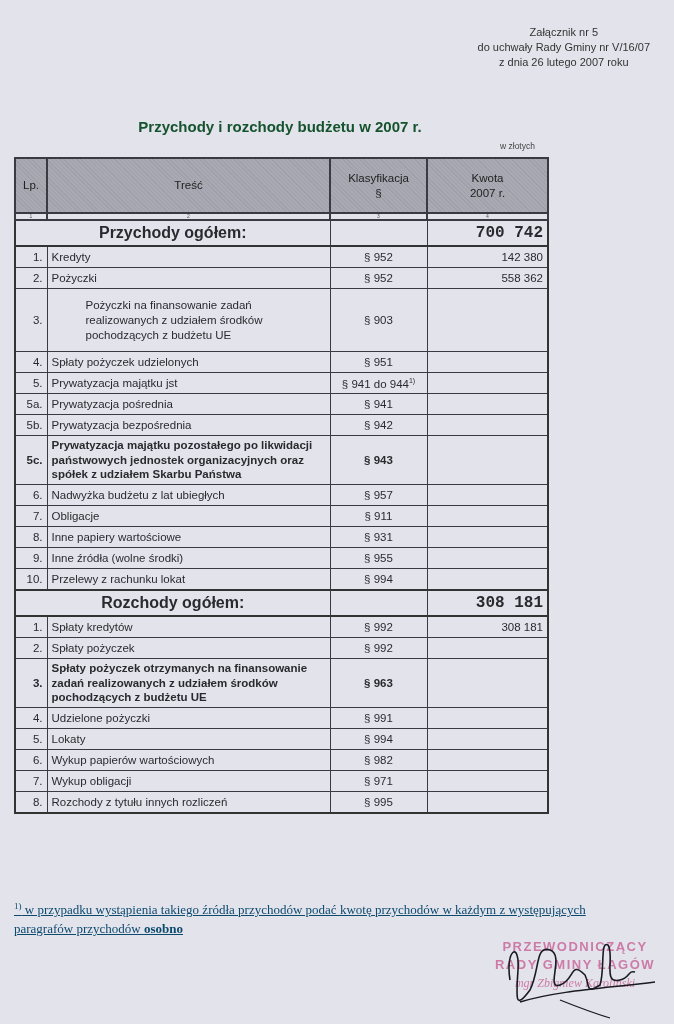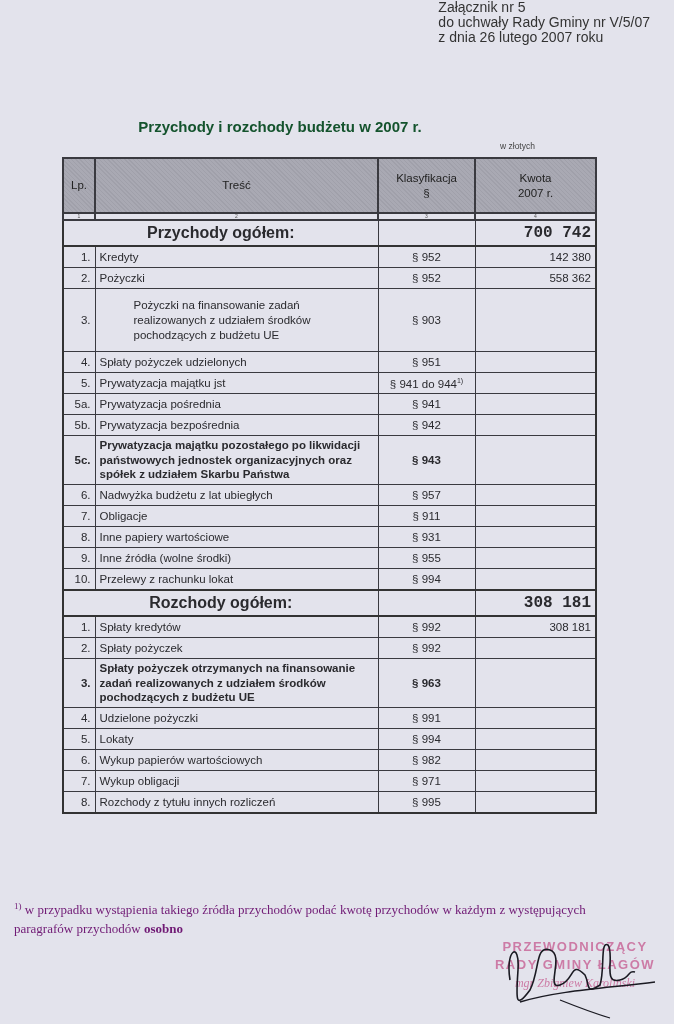--- a/index.html
+++ b/index.html
@@ -1,55 +1,55 @@
 <!DOCTYPE html>
 <html><head>
 <meta charset="utf-8">
 <style>
   html, body { margin:0; padding:0; }
   body {
     width:674px; height:1024px; position:relative; overflow:hidden;
     background:#e3e3ec;
     font-family:"Liberation Sans", sans-serif; color:#2a2a2e;
   }
-  .hdr { position:absolute; right:24px; top:0; text-align:left; font-size:14px; line-height:15px; color:#333; }
+  .hdr { position:absolute; right:24px; top:25px; text-align:center; font-size:11px; line-height:15px; color:#333; }
   .title { position:absolute; left:0; width:560px; top:118px; text-align:center; font-weight:bold; font-size:15px; color:#14532d; }
   .unit { position:absolute; left:500px; top:141px; font-size:8.5px; color:#444; }
   table.budget {
     position:absolute; left:14px; top:157px; width:533px;
     border-collapse:collapse; table-layout:fixed; font-size:11.5px;
   }
   table.budget td, table.budget th { border:1px solid #3a3a40; padding:0 4px; vertical-align:middle; }
-  table.budget { border:2px solid #333;margin-left:48px; }
+  table.budget { border:2px solid #333; }
   col.c1 { width:32px; } col.c2 { width:283px; } col.c3 { width:97px; } col.c4 { width:121px; }
   th { background:#a9a9b3; background-image:repeating-linear-gradient(45deg, rgba(0,0,0,0.05) 0 1px, transparent 1px 3px); font-weight:normal; font-size:11.5px; color:#222; height:53px; text-align:center; line-height:15px; border-width:2px !important; }
   tr.numrow td { height:4px; font-size:5px; line-height:5px; text-align:center; color:#555; padding:0; border-width:2px; }
   tr.total td { height:24px; font-weight:bold; font-size:16px; border-top:2px solid #333; border-bottom:2px solid #333; }
   tr.total td.tlabel { text-align:center; }
   tr.total td.tval { text-align:right;font-family:Liberation Mono, monospace; }
   td.lp { text-align:right; padding-right:6px; }
   td.klas { text-align:center; }
   td.kwota { text-align:right; }
   tr.r1 td { height:20px; }
   tr.r2 td { height:44px; line-height:15px; }
   tr.r3 td { height:48px; line-height:14.5px;font-weight:bold; }
   td.desc { padding-left:3px; }
   sup { font-size:7px; }
-  .footnote { position:absolute; left:14px; top:897px; font-family:"Liberation Serif", serif; font-size:13px; line-height:19px; color:#701a75; width:600px; }
+  .footnote { position:absolute; left:14px; top:897px; font-family:"Liberation Serif", serif; font-size:13px; line-height:19px; color:#0c4a6e; width:600px;text-decoration:underline; }
   .footnote sup { font-size:9px; }
   .stamp { position:absolute; left:485px; top:938px; width:180px; text-align:center; color:#c96a9a; font-weight:bold; font-size:13px; letter-spacing:1.5px; line-height:18px; opacity:0.85; }
   .stamp .sig-name { font-style:italic; font-weight:normal; font-family:"Liberation Serif", serif; letter-spacing:0; font-size:12px; }
   .signature { position:absolute; left:490px; top:930px; width:170px; height:90px; }
 </style>
 </head>
 <body>
 
 <div class="hdr">
   <div>Załącznik nr 5</div>
-  <div>do uchwały Rady Gminy nr  V/5/07</div>
+  <div>do uchwały Rady Gminy nr  V/16/07</div>
   <div>z dnia  26 lutego 2007 roku</div>
 </div>
 
 <div class="title">Przychody i rozchody budżetu w 2007 r.</div>
 <div class="unit">w złotych</div>
 
 <table class="budget">
   <colgroup>
       <col class="c1">
       <col class="c2">

